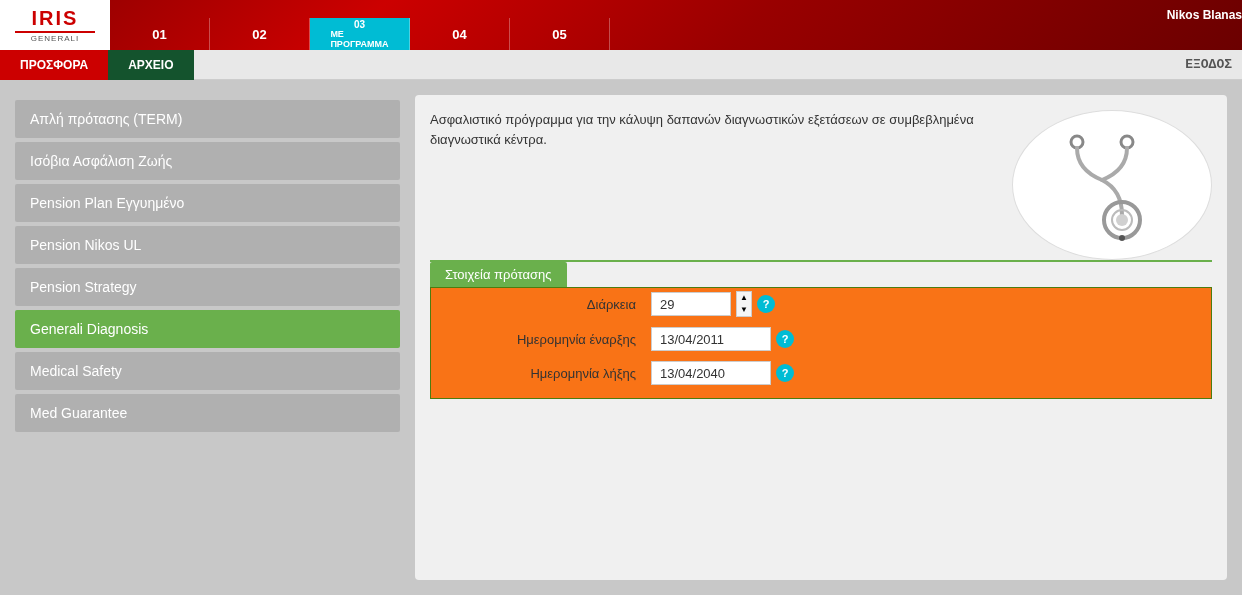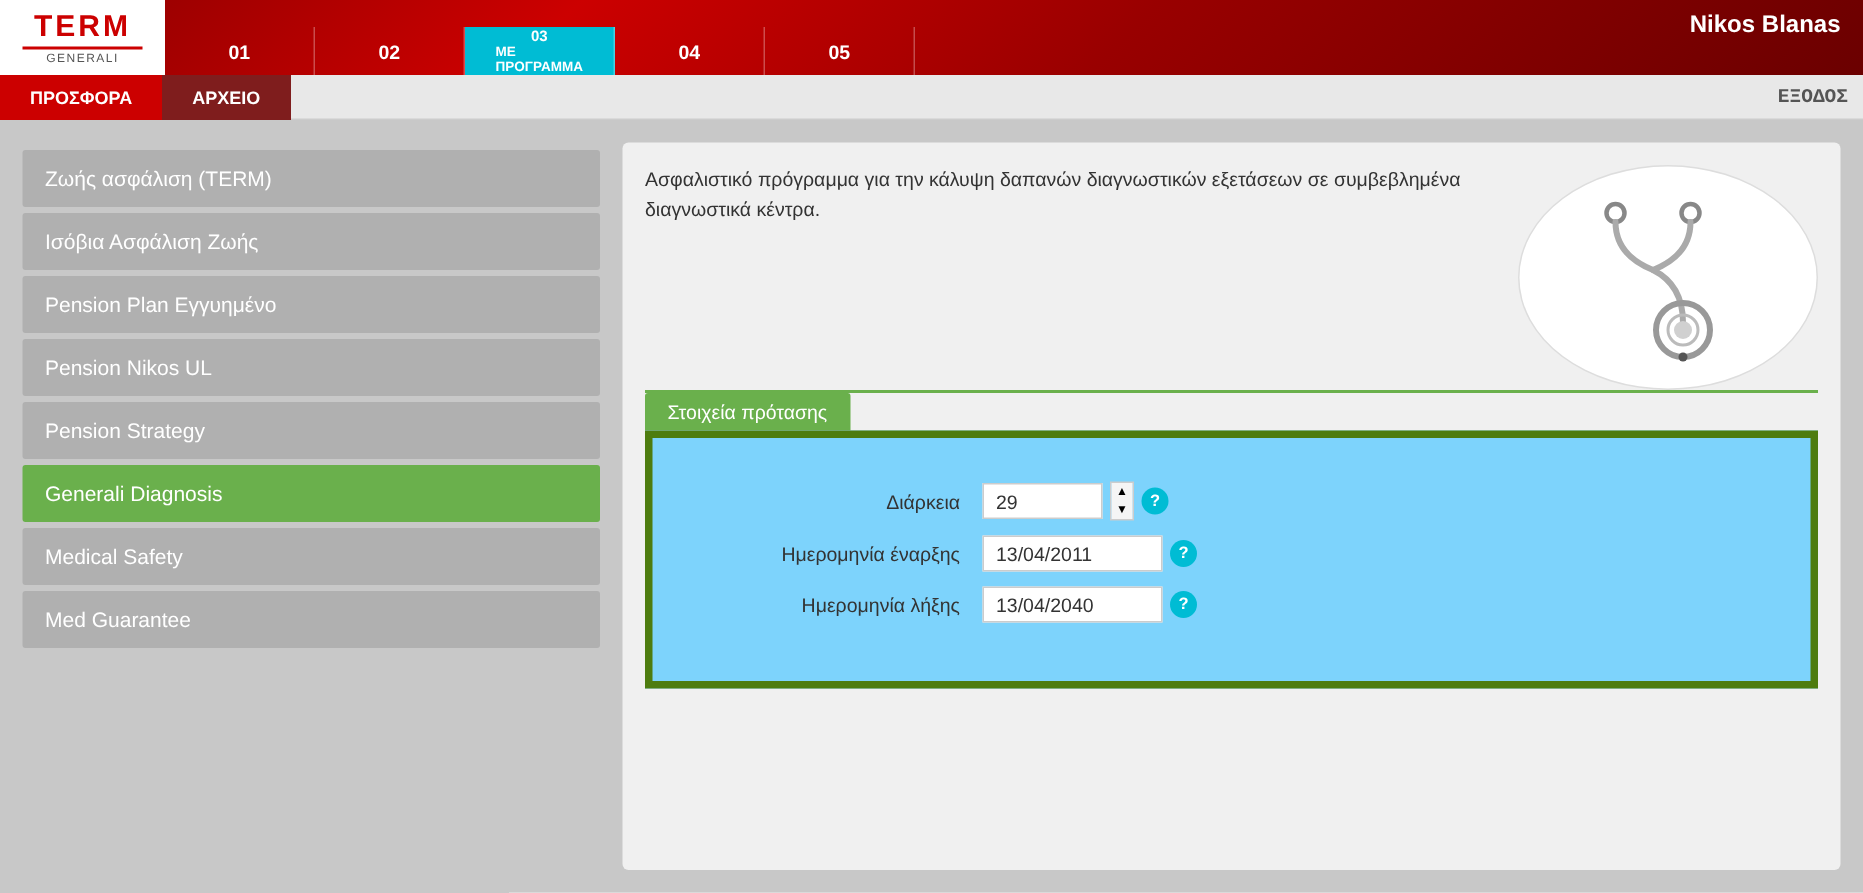--- a/index.html
+++ b/index.html
@@ -47,24 +47,24 @@
       color: #fff;
       border-right: 1px solid rgba(255,255,255,0.3);
       cursor: pointer;
       padding: 0 15px;
     }
     .step-tab.step03 {
       background: #00bcd4;
     }
     .header-user {
       position: absolute;
-      right: 15px;
+      right: 0;
       top: 8px;
       color: #fff;
-      font-size: 16px;
+      font-size: 12px;
       font-weight: bold;
     }
 
     
     .navbar {
       width: 100%;
       height: 30px;
       background: #e8e8e8;
       display: flex;
       align-items: center;
@@ -78,21 +78,21 @@
       cursor: pointer;
       display: flex;
       align-items: center;
       border: none;
     }
     .nav-btn.prosofora {
       background: #cc0000;
       color: #fff;
     }
     .nav-btn.arxeio {
-      background: #7f1d1d;
+      background: #14532d;
       color: #fff;
     }
     .nav-exit {
       margin-left: auto;
       margin-right: 10px;
       font-size: 13px;
       font-weight: bold;
       color: #555;
       cursor: pointer;
       font-family: Liberation Mono, monospace;
@@ -182,23 +182,23 @@
       background: #6ab04c;
       color: #fff;
       font-size: 13px;
       padding: 5px 15px;
       border-radius: 2px 2px 0 0;
       margin-bottom: 0;
     }
 
     
     .form-section {
-      background: #7dd3fc;
-      padding: 29px 20px;
-      border: 5px solid #4d7c0f;
+      background: #f97316;
+      padding: 3px 20px;
+      border: 1px solid #4d7c0f;
     }
     .form-row {
       display: flex;
       align-items: center;
       margin-bottom: 10px;
     }
     .form-label {
       width: 200px;
       text-align: right;
       padding-right: 15px;
@@ -264,21 +264,21 @@
       font-weight: bold;
       line-height: 1.1;
     }
   </style>
 </head>
 <body>
 
 <div class="header">
   <div class="logo-area">
     <div style="display:flex;align-items:baseline;gap:2px;">
-      <span style="font-size:20px;font-weight:bold;color:#cc0000;letter-spacing:2px;">TERM</span>
+      <span style="font-size:20px;font-weight:bold;color:#cc0000;letter-spacing:2px;">IRIS</span>
     </div>
     <div class="logo-line"></div>
     <div style="font-size:8px;color:#555;letter-spacing:1px;">GENERALI</div>
   </div>
   <div class="header-steps">
     <div class="step-tab">
       <span class="step-number">01</span>
     </div>
     <div class="step-tab">
       <span class="step-number">02</span>
@@ -302,21 +302,21 @@
 <div class="navbar">
   <button class="nav-btn prosofora">ΠΡΟΣΦΟΡΑ</button>
   <button class="nav-btn arxeio">ΑΡΧΕΙΟ</button>
   <div class="nav-exit">ΕΞΟΔΟΣ</div>
 </div>
 
 <div class="main-content">
 
   <div class="sidebar">
     <div class="sidebar-item">
-      <span>Ζωής ασφάλιση (TERM)</span>
+      <span>Απλή πρότασης (TERM)</span>
     </div>
     <div class="sidebar-item">
       <span>Ισόβια Ασφάλιση Ζωής</span>
     </div>
     <div class="sidebar-item">
       <span>Pension Plan Εγγυημένο</span>
     </div>
     <div class="sidebar-item">
       <span>Pension Nikos UL</span>
     </div>

